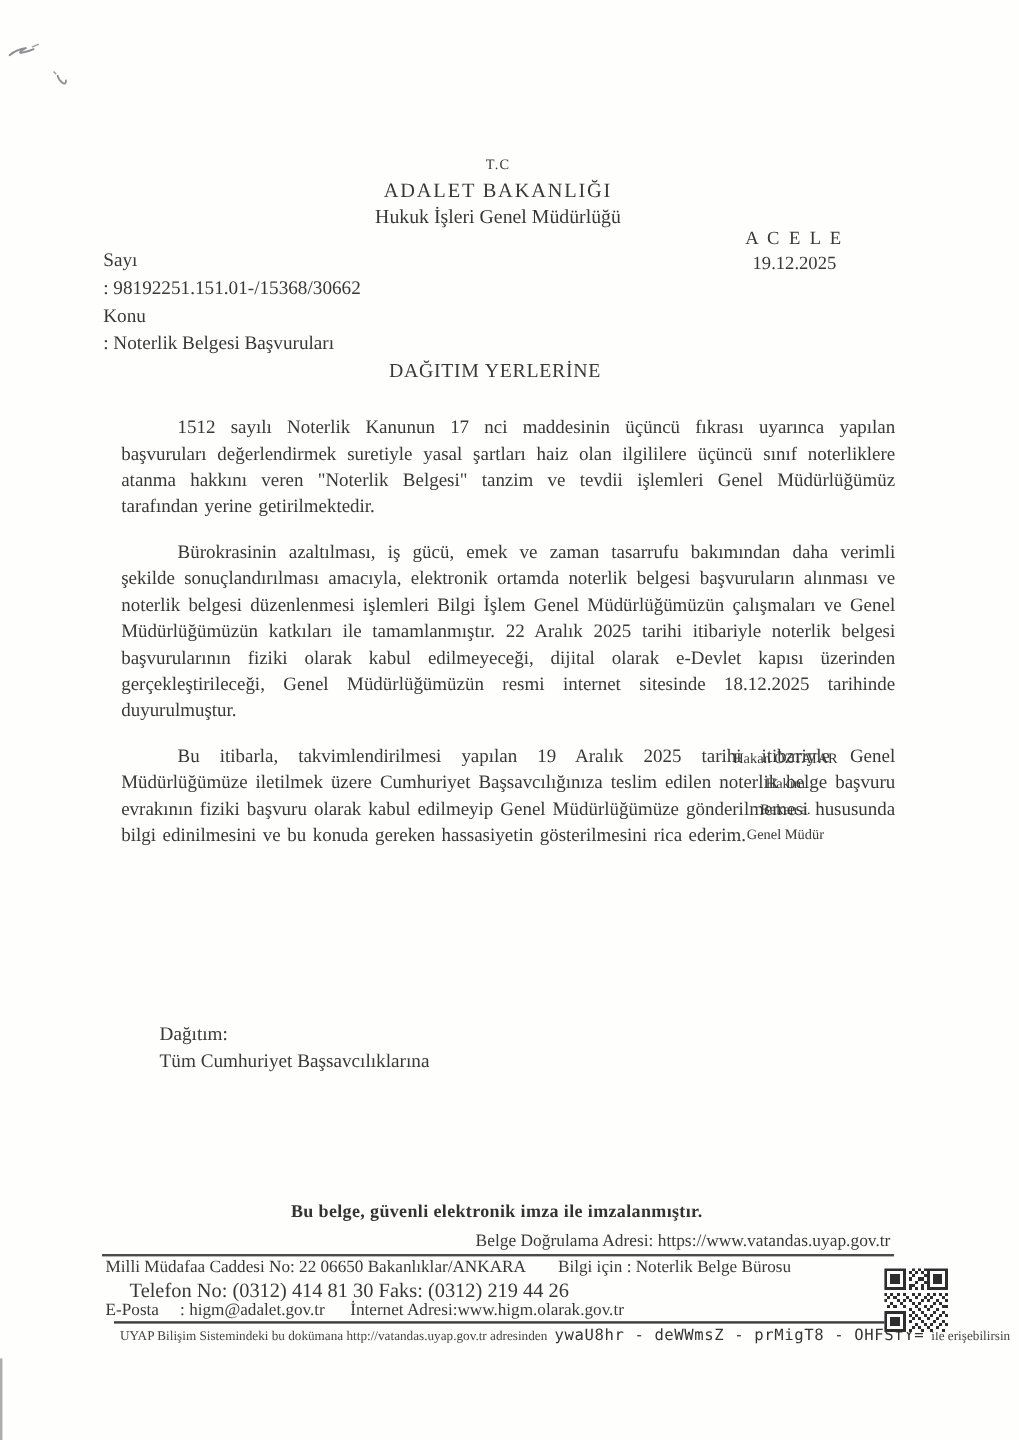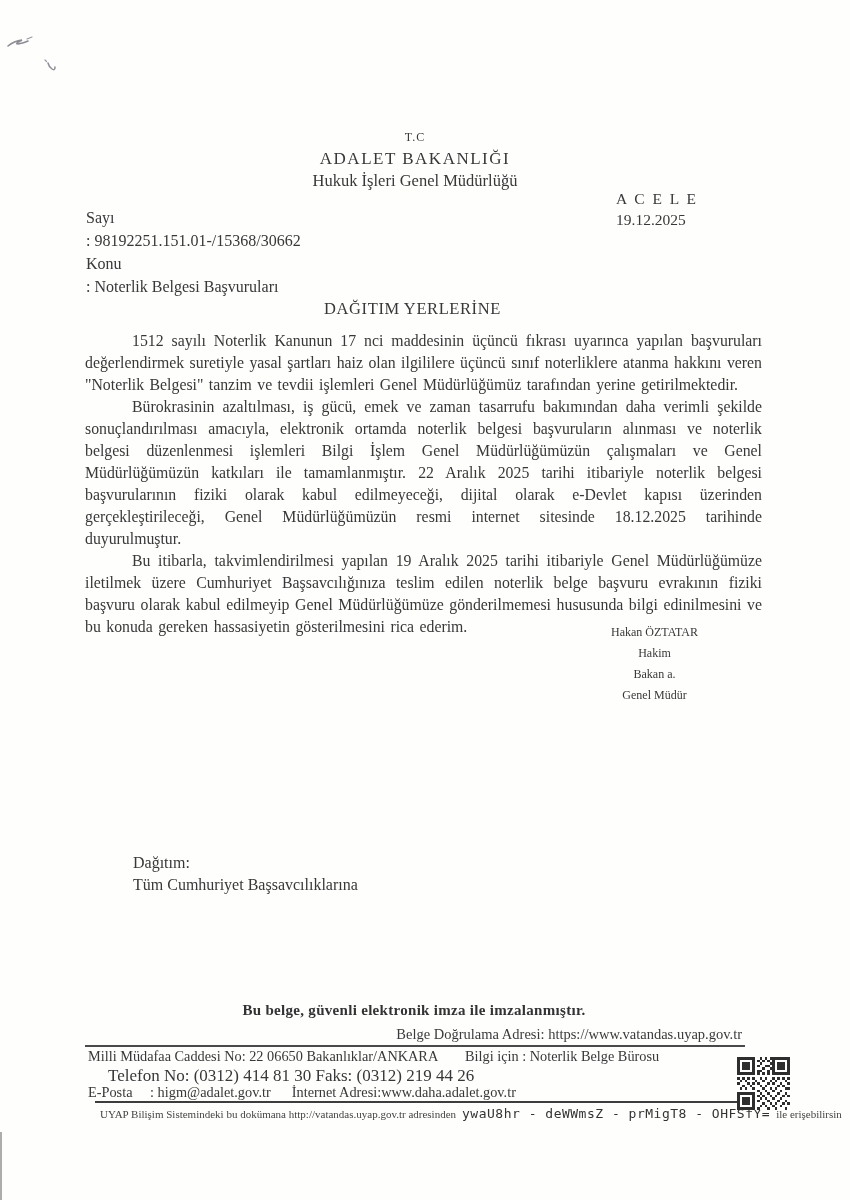--- a/index.html
+++ b/index.html
@@ -10,31 +10,31 @@
     color:#383838;
     -webkit-font-smoothing:antialiased;
   }
   .abs{position:absolute;}
   
   .letterhead{top:110px;left:85px;width:660px;text-align:center;line-height:22px;}
   .lh1{font-size:12px;letter-spacing:1px;margin-top:16px;}
   .lh2{font-size:17px;letter-spacing:1.5px;}
   .lh3{font-size:16.5px;}
   
-  .urgency{top:188px;left:616px;width:92px;line-height:21px;font-size:15.5px;}
+  .urgency{top:188px;left:616px;width:92px;text-align:center;line-height:21px;font-size:15.5px;}
   .urgency .acele{letter-spacing:2px;}
   
   .refblock{top:206px;left:86px;font-size:16px;line-height:23px;}
   .refrow{display:flex;flex-direction:column;}
   .reflabel{width:47px;}
   
   .recipient{top:281px;left:85px;width:655px;text-align:center;font-size:16.5px;letter-spacing:0.6px;margin-top:18px;}
   
   .bodytext{top:330px;left:85px;width:677px;font-size:15.8px;line-height:22px;text-align:justify;}
-  .bodytext p{margin:0;text-indent:47px;word-spacing:1.5px;}
+  .bodytext p{margin:16px;text-indent:47px;word-spacing:1.5px;}
   
   .signature{top:622px;left:552px;width:205px;text-align:center;font-size:12px;line-height:21px;}
   
   .distribution{top:852px;left:133px;font-size:16px;line-height:22px;}
   
   .esign{top:1002px;left:0;width:828px;text-align:center;font-weight:bold;font-size:15px;letter-spacing:0.3px;color:#333;}
   .verify{top:1026px;left:85px;width:657px;text-align:right;font-size:14.5px;color:#3a3a3a;}
   .hr1{top:1045px;left:85px;width:660px;height:2px;background:#4a4a4a;}
   .hr2{top:1101px;left:95px;width:650px;height:2px;background:#3d3d3d;}
   
@@ -113,21 +113,21 @@
 
 <div class="abs hr1"></div>
 
 <div class="abs f-address">Milli Müdafaa Caddesi No: 22  06650 Bakanlıklar/ANKARA</div>
 <div class="abs f-info">Bilgi için : Noterlik  Belge Bürosu</div>
 <div class="abs f-phone">Telefon No: (0312) 414  81 30   Faks: (0312) 219 44 26</div>
 <div class="abs f-email">
   <span>E-Posta</span><span class="gap"></span>
   <span>: higm@adalet.gov.tr</span>
   <span class="gap"></span>
-  <span>İnternet Adresi:www.daha.adalet.gov.tr</span>
+  <span>İnternet Adresi:www.higm.olarak.gov.tr</span>
 </div>
 
 <div class="abs hr2"></div>
 
 <div class="abs uyap">
   <span class="small">UYAP Bilişim Sistemindeki bu dokümana http://vatandas.uyap.gov.tr adresinden</span>
   <span class="code">ywaU8hr - deWWmsZ - prMigT8 - OHFSfY=</span>
   <span class="small">ile erişebilirsin</span>
 </div>
 

